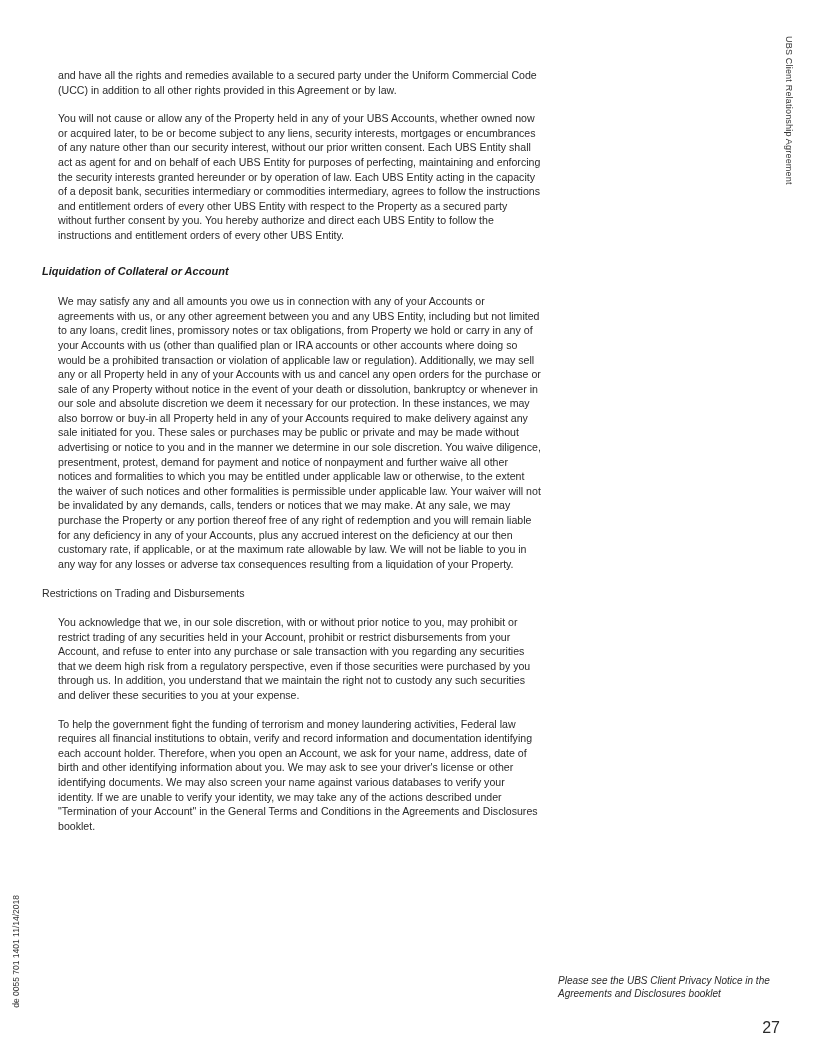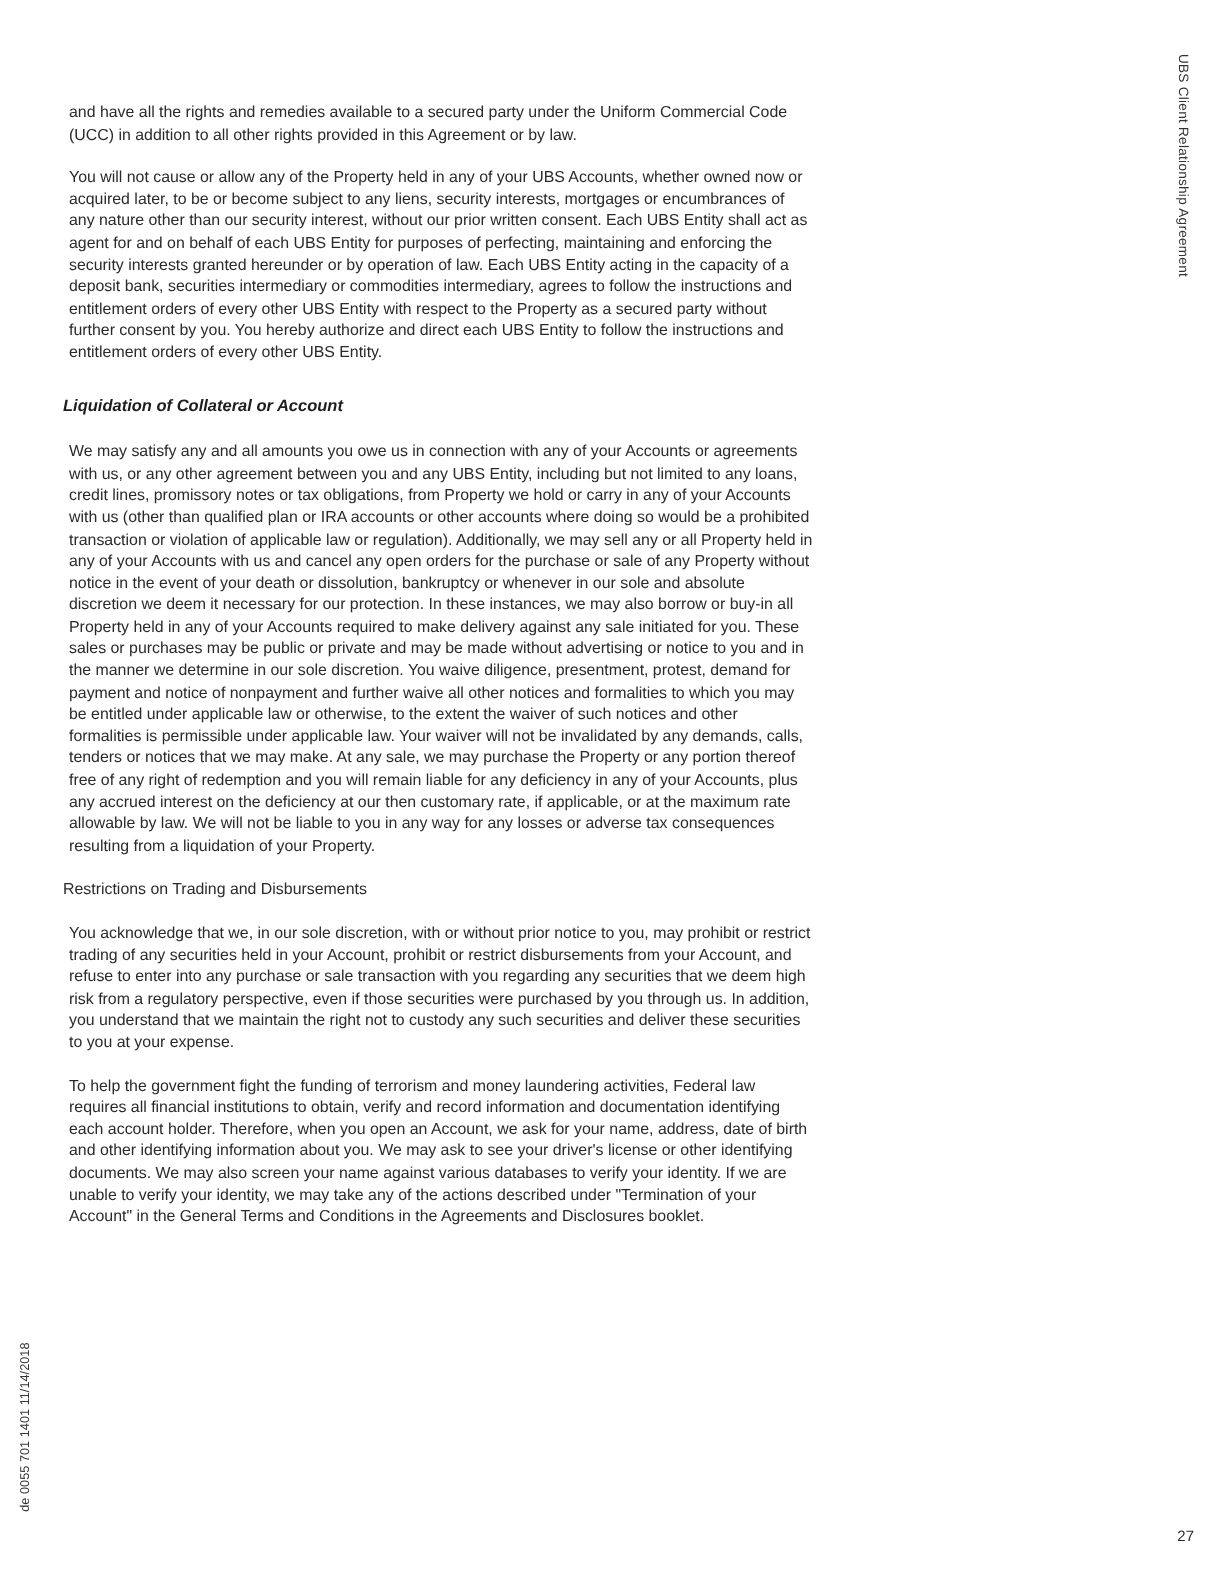--- a/index.html
+++ b/index.html
@@ -23,21 +23,21 @@
   .doc-body {
     position: absolute;
     left: 42px;
     top: 68px;
     width: 500px;
     font-size: 10.6px;
     line-height: 14.6px;
     color: #2a2a2a;
   }
   .para {
-    margin: 0 0 14px 4px;
+    margin: 0 0 14px 16px;
   }
   .heading {
     font-size: 11px;
     font-weight: bold;
     font-style: italic;
     margin: 21px 0 16px 0;
     color: #1d1d1d;
   }
   .subheading {
     margin: 15px 0 14px 0;
@@ -67,23 +67,23 @@
     left: 558px;
     top: 975px;
     width: 212px;
     font-size: 10px;
     font-style: italic;
     line-height: 12.6px;
     color: #2a2a2a;
   }
   .page-number {
     position: absolute;
-    right: 20px;
+    right: 36px;
     top: 1019px;
-    font-size: 10px;
+    font-size: 16px;
     color: #2a2a2a;
   }
 </style>
 </head>
 <body>
 
 <div class="page">
 
   <div class="side-label-right">UBS Client Relationship Agreement</div>
 
@@ -101,16 +101,17 @@
 
     <p class="para subheading">Restrictions on Trading and Disbursements</p>
 
     <p class="para">You acknowledge that we, in our sole discretion, with or without prior notice to you, may prohibit or restrict trading of any securities held in your Account, prohibit or restrict disbursements from your Account, and refuse to enter into any purchase or sale transaction with you regarding any securities that we deem high risk from a regulatory perspective, even if those securities were purchased by you through us. In addition, you understand that we maintain the right not to custody any such securities and deliver these securities to you at your expense.</p>
 
 
     <p class="para">To help the government fight the funding of terrorism and money laundering activities, Federal law requires all financial institutions to obtain, verify and record information and documentation identifying each account holder. Therefore, when you open an Account, we ask for your name, address, date of birth and other identifying information about you. We may ask to see your driver's license or other identifying documents. We may also screen your name against various databases to verify your identity. If we are unable to verify your identity, we may take any of the actions described under "Termination of your Account" in the General Terms and Conditions in the Agreements and Disclosures booklet.</p>
 
   </div>
 
+  <div class="footer-note">Please see the UBS Client Privacy Notice in the Agreements and Disclosures booklet</div>
 
   <div class="page-number">27</div>
 
 </div>
 
 </body></html>

